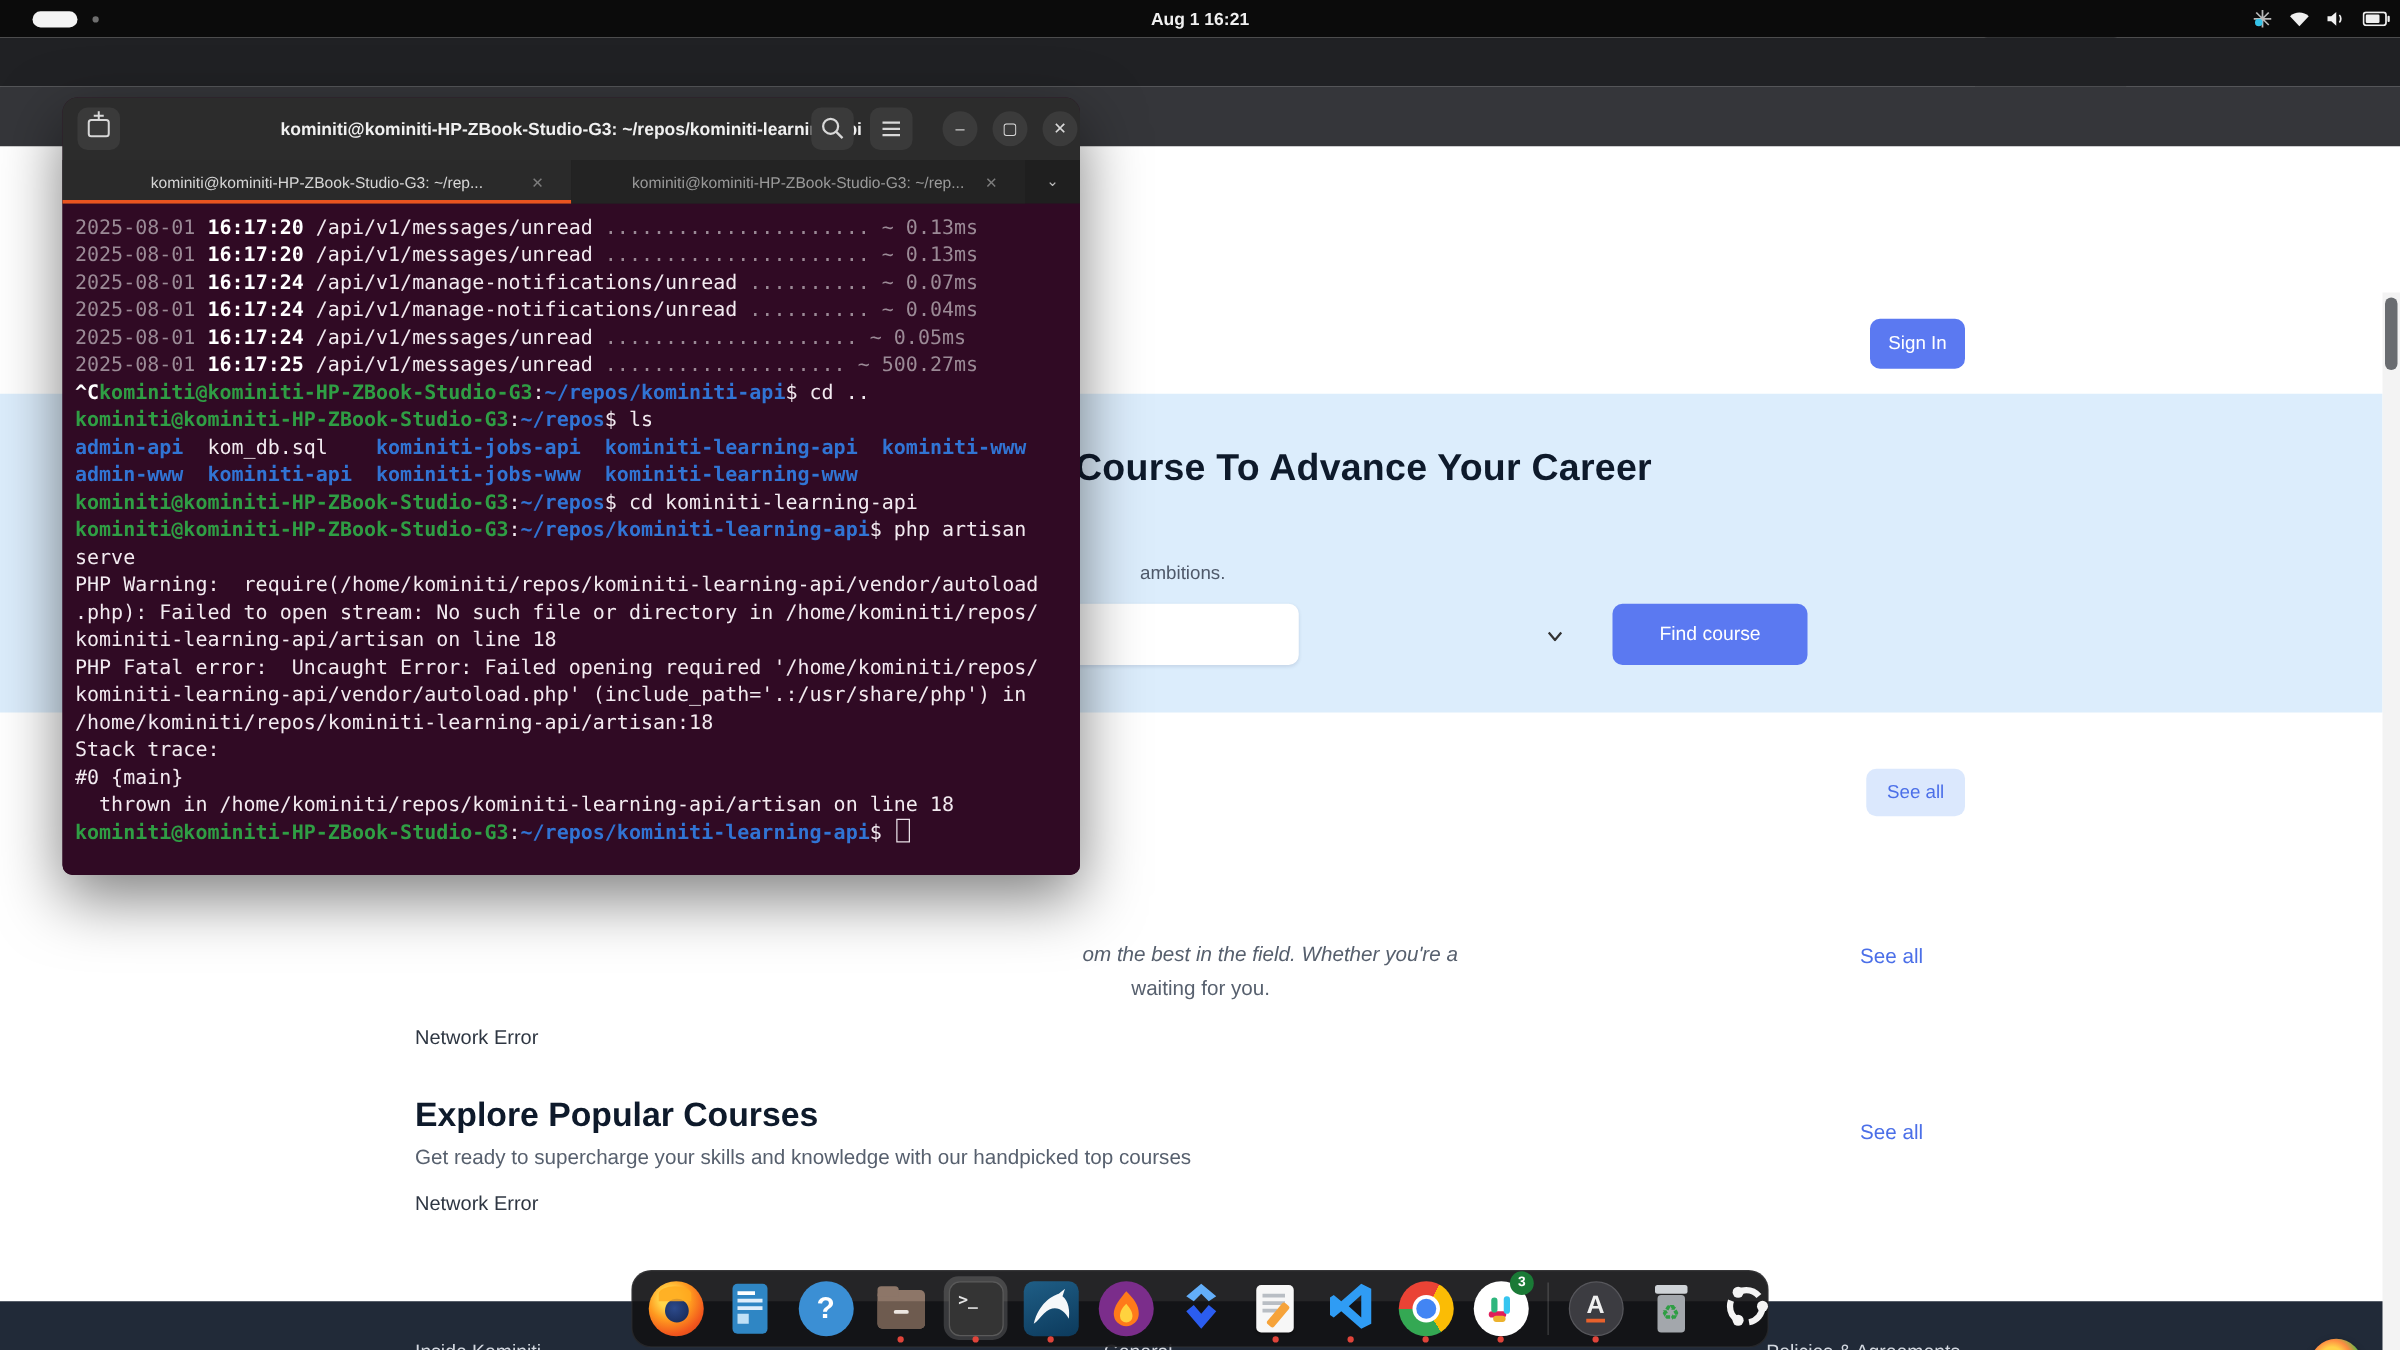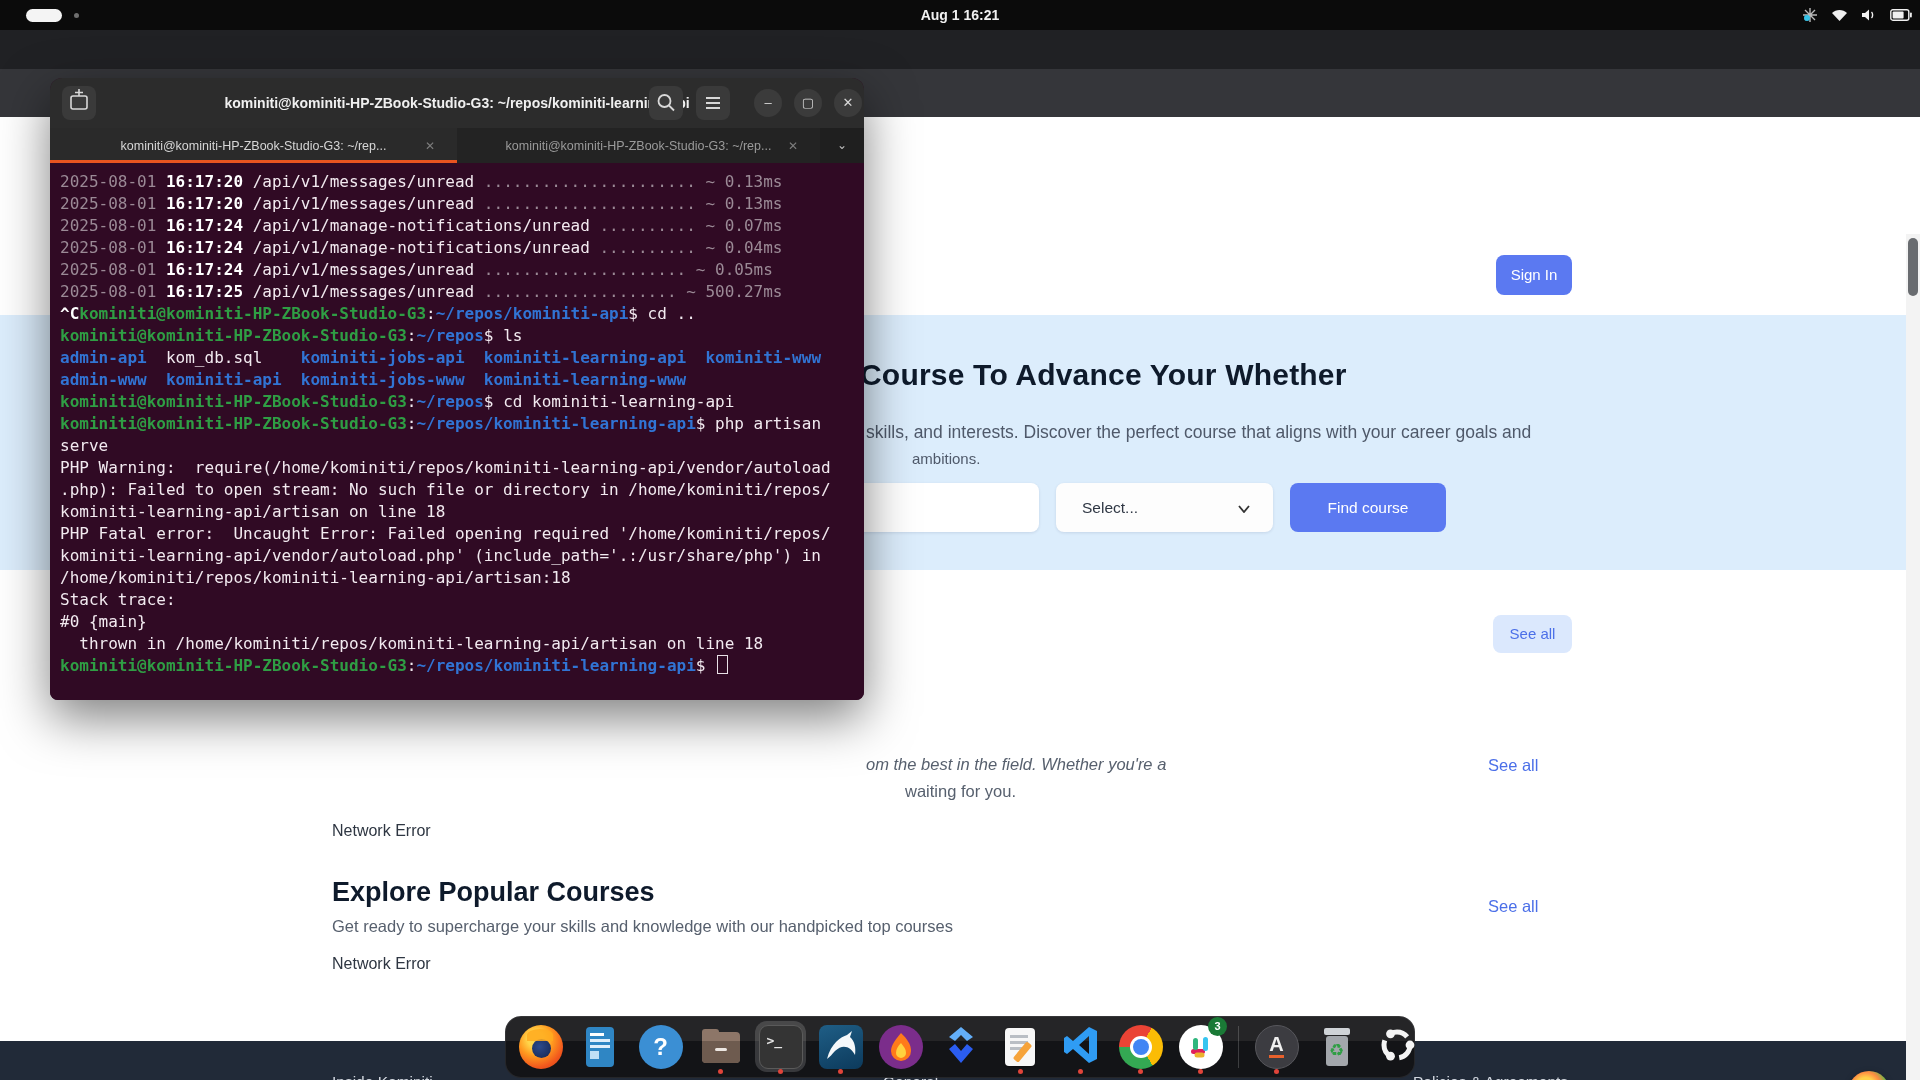--- a/index.html
+++ b/index.html
@@ -117,25 +117,23 @@
   .di{width:44px;height:44px;position:relative;}
 </style>
 </head>
 <body>
 
 <div id="screen">
 
   <div class="abs" id="page">
     <div class="abs" id="hero"></div>
     <div class="abs btn-blue" id="signin">Sign In</div>
-    <div class="abs" id="herotitle">Course To Advance Your Whether</div>
-    <div class="abs" id="herosub1">skills, and interests. Discover the perfect course that aligns with your career goals and</div>
+    <div class="abs" id="herotitle">Course To Advance Your Career</div>
     <div class="abs" id="herosub2">ambitions.</div>
     <div class="abs" id="searchbox"></div>
-    <div class="abs" id="selectbox">Select...</div>
     <svg class="abs" id="selectchev" viewBox="0 0 12 8">
         <path d="M1 1 L6 7 L11 1" stroke="#333" stroke-width="1.8" fill="none"></path>
       </svg>
     <div class="abs btn-blue" id="findcourse">Find course</div>
     <div class="abs" id="seeallpill">See all</div>
     <div class="abs" id="partial1">om the best in the field. Whether you're a</div>
     <div class="abs" id="partial2">waiting for you.</div>
     <div class="abs seealllink" id="seeall2">See all</div>
     <div class="abs" id="neterr1">Network Error</div>
     <div class="abs" id="exploresub">Get ready to supercharge your skills and knowledge with our handpicked top courses</div>

